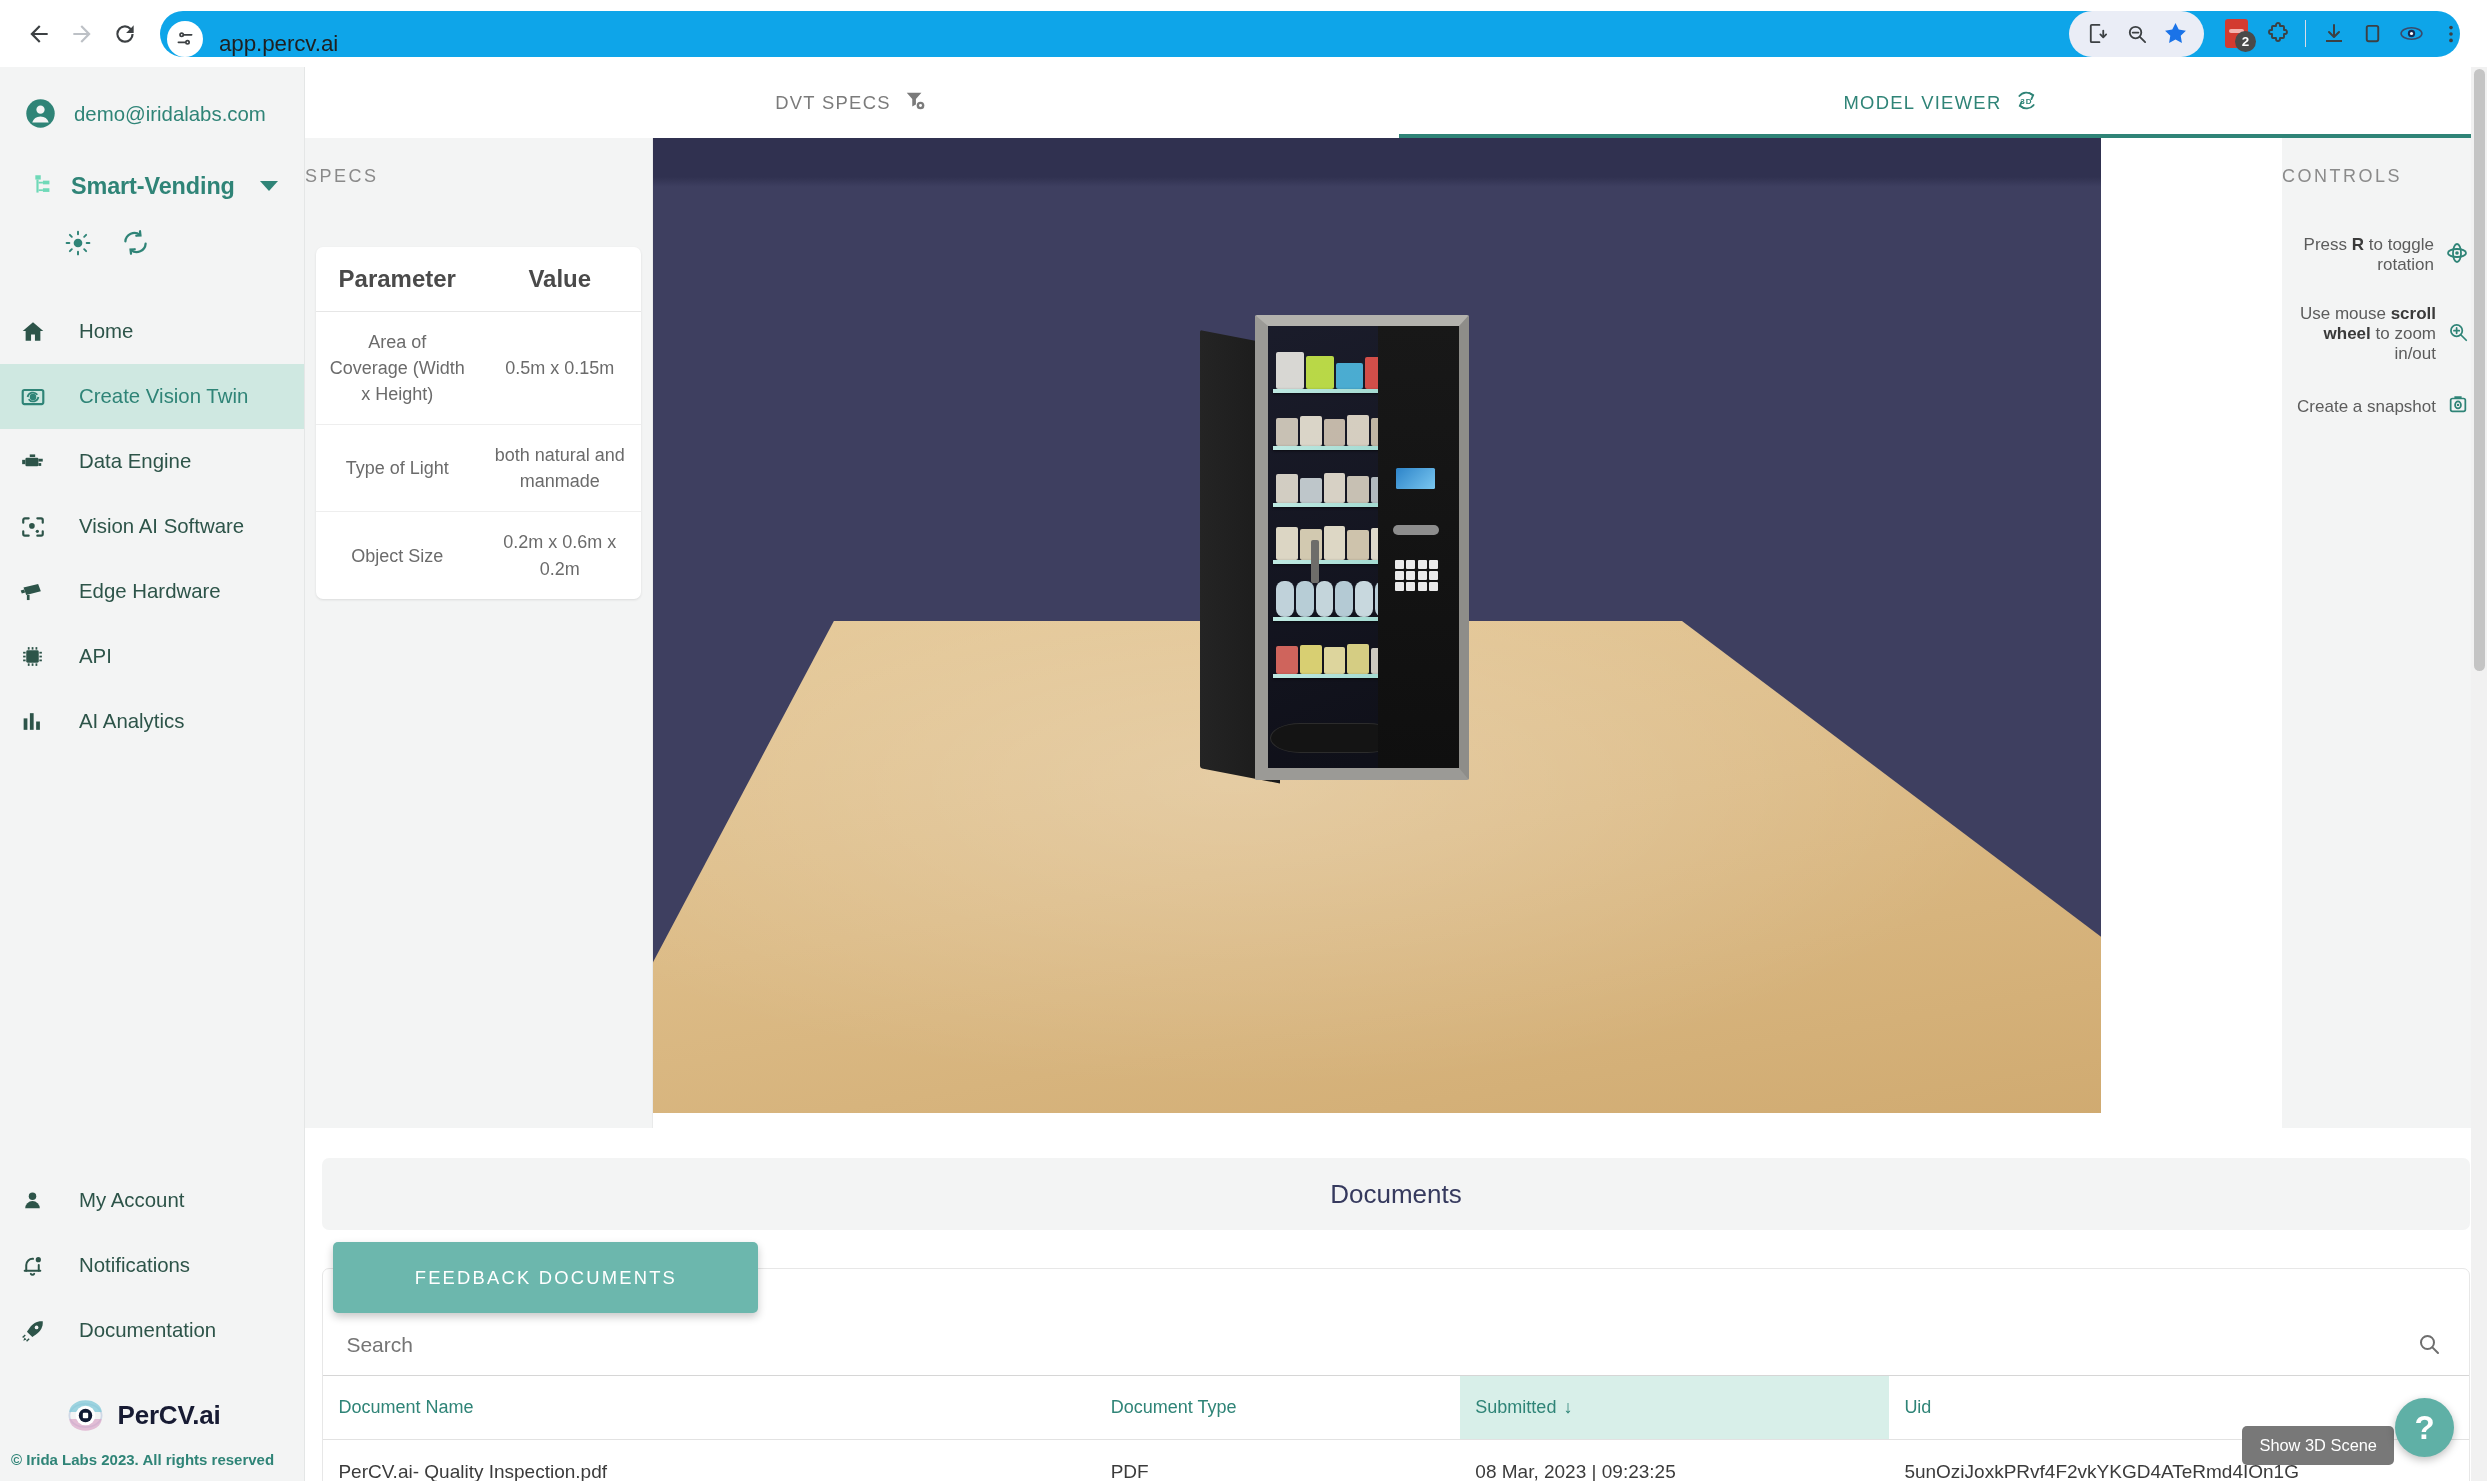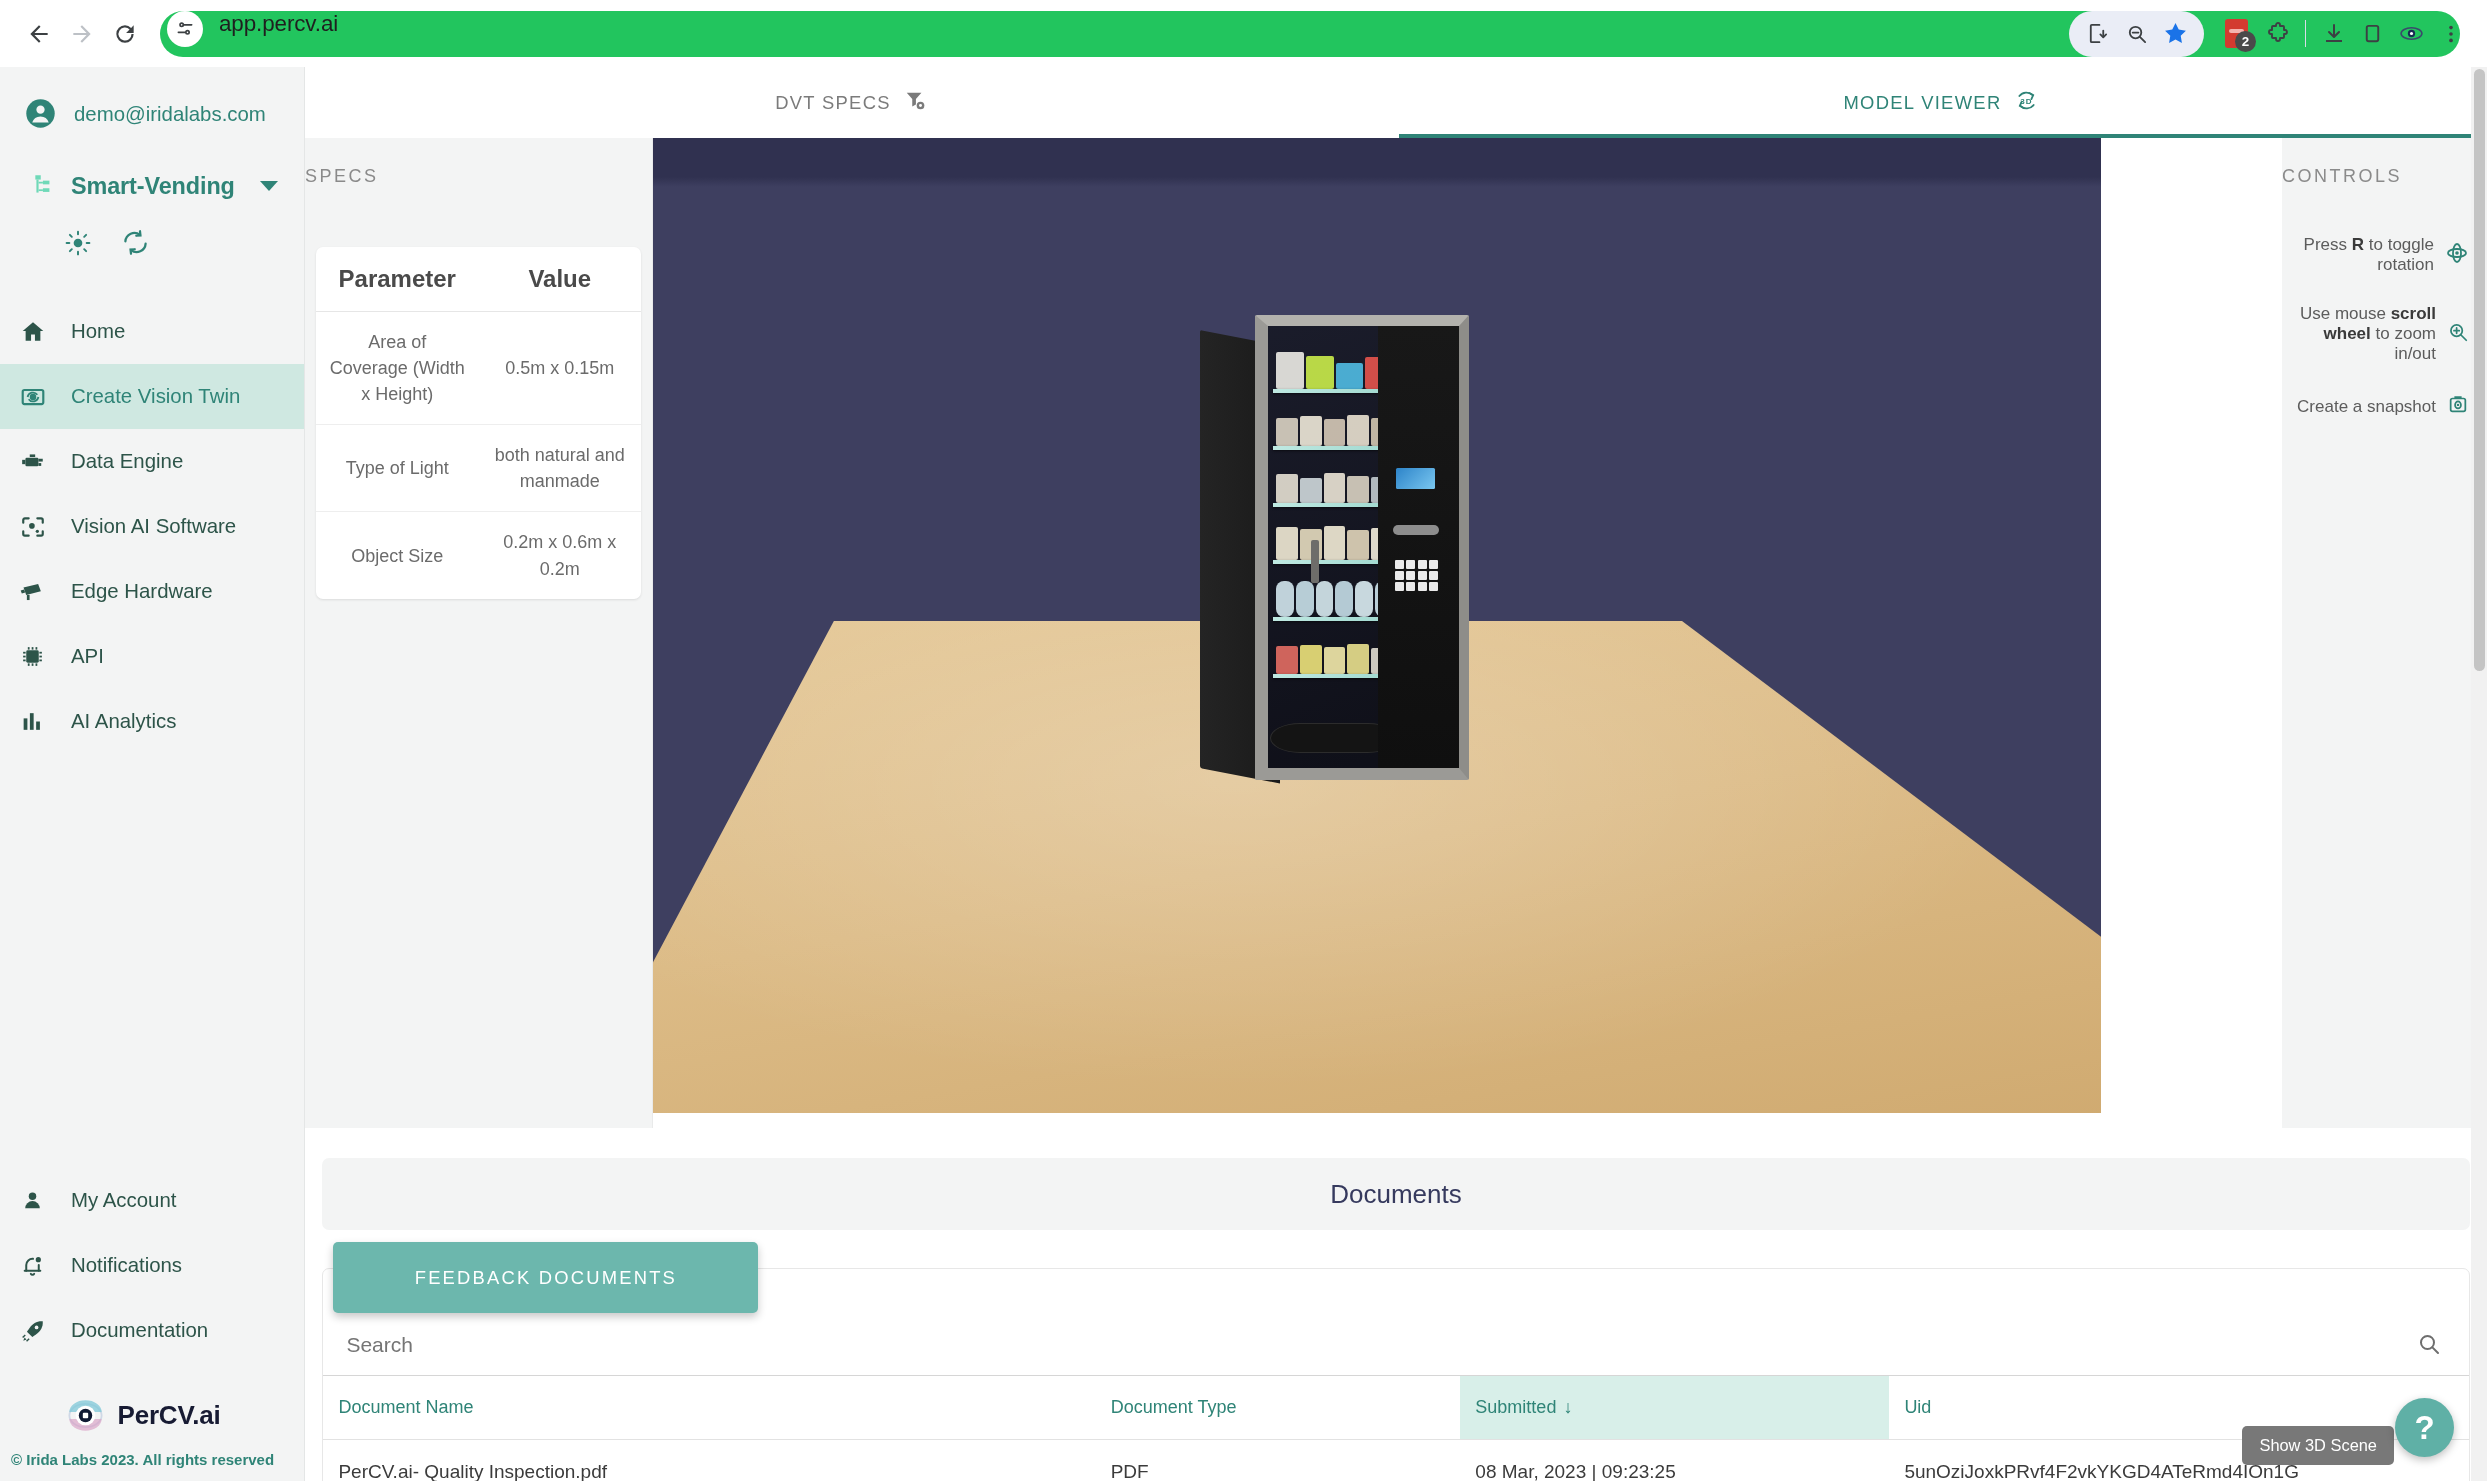--- a/index.html
+++ b/index.html
@@ -22,24 +22,24 @@
   .nav-btn {
     width: 43px; height: 43px;
     display: flex; align-items: center; justify-content: center;
     border-radius: 50%;
     flex: 0 0 auto;
   }
   .nav-btn svg { display: block; }
   .url-pill {
     flex: 1;
     height: 46px;
-    background: #22c55e;
+    background: #0ea5e9;
     border-radius: 23px;
     display: flex;
-    align-items: flex-start;
+    align-items: flex-end;
     margin-left: 14px;
     margin-right: 10px;
     padding: 0 7px 0 7px;
   }
   .url-icon-circle {
     width: 36px; height: 36px;
     background: #ffffff;
     border-radius: 50%;
     display: flex; align-items: center; justify-content: center;
     flex: 0 0 auto;
@@ -164,20 +164,21 @@
     color: #2d5449;
   }
   .sb-item .sb-icon {
     width: 37px;
     display: flex; align-items: center; justify-content: center;
     flex: 0 0 37px;
   }
   .sb-item .sb-label {
     font-size: 20.4px;
     color: #2d5449;
+    margin-left: 8px;
   }
   .sb-item.active {
     background: #cfe8e1;
   }
   .sb-item.active .sb-label { color: #2f8477; }
   .sb-bottom {
     position: absolute;
     bottom: 0; left: 0; right: 0;
   }
   .sb-logo {

